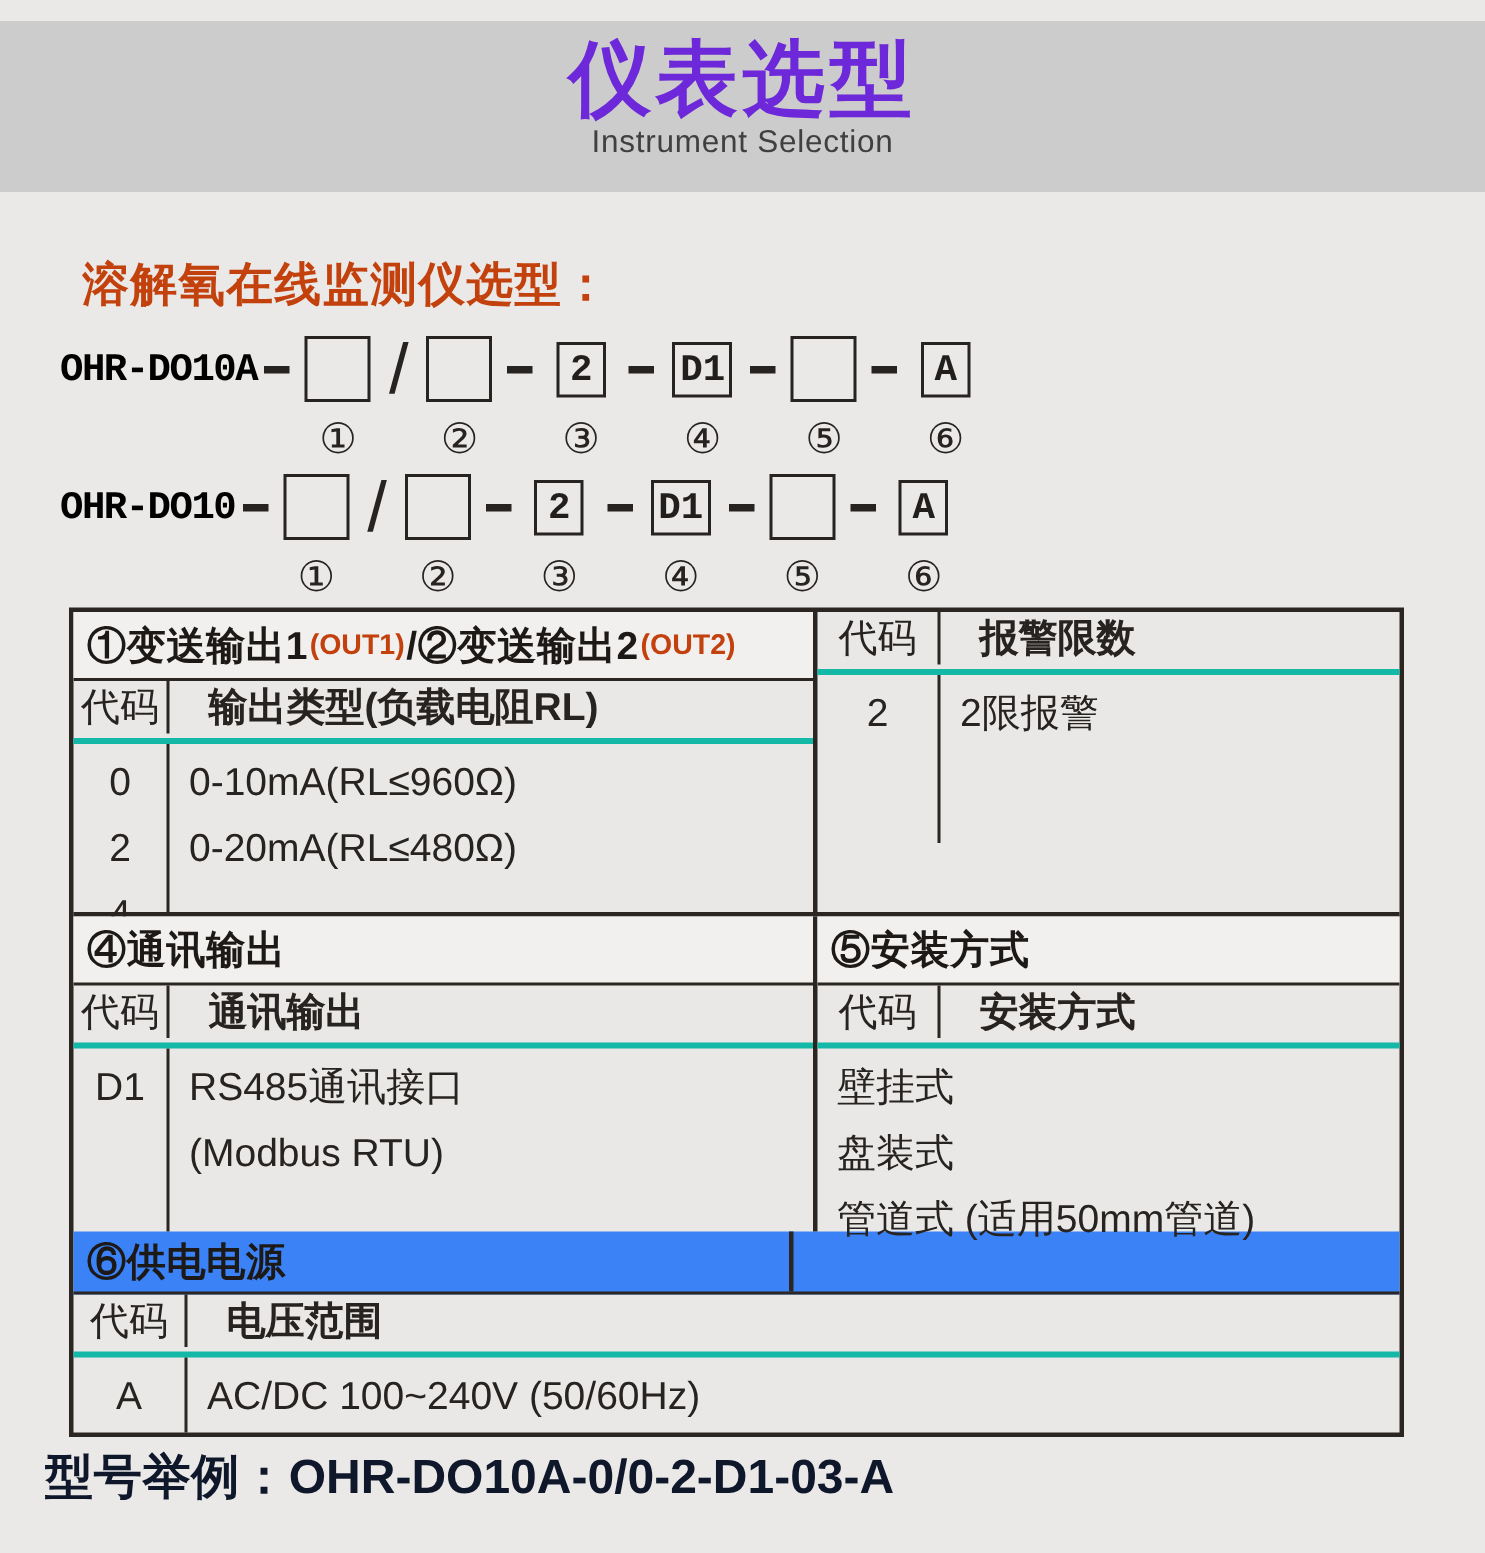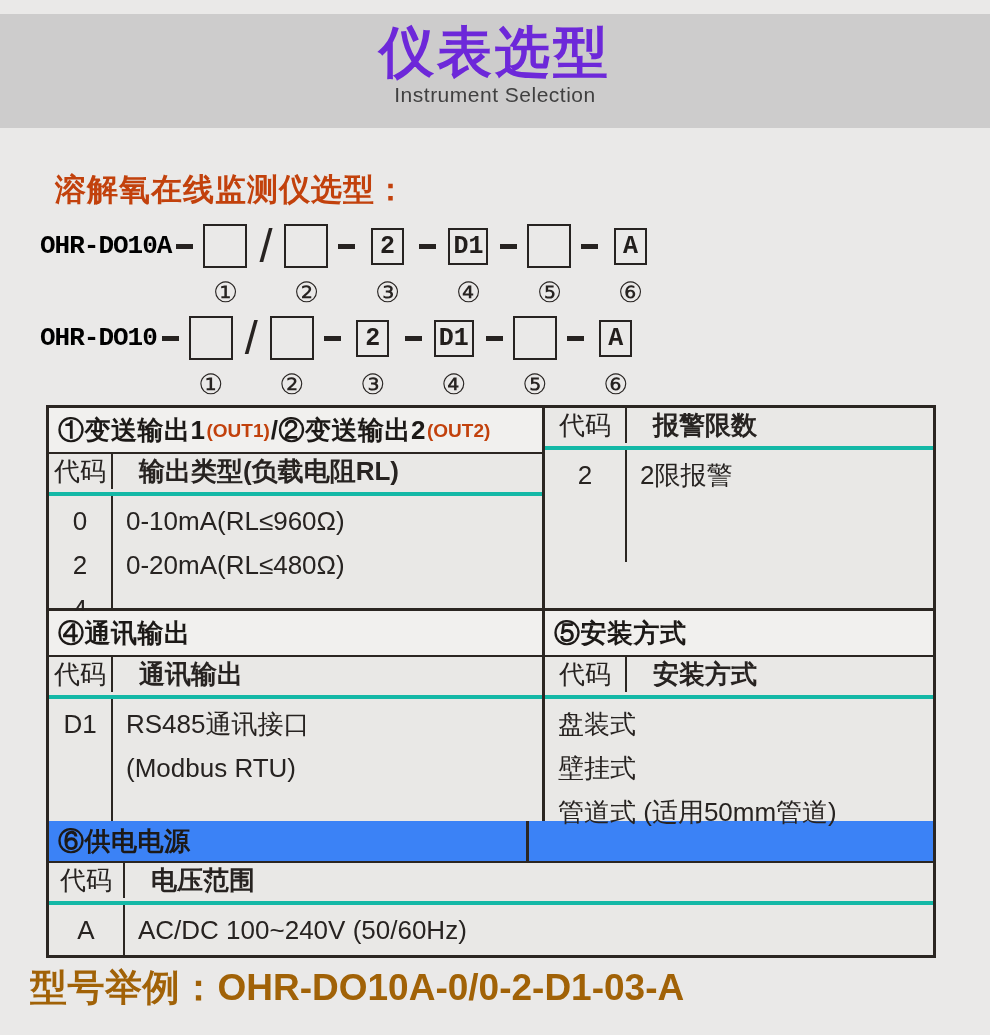--- a/index.html
+++ b/index.html
@@ -55,21 +55,21 @@
   .h112{height:112px;} .h122{height:122px;} .h50{height:50px;}
   .codes{box-sizing:border-box;border-right:2px solid #2b2622;text-align:center;padding-top:3px;flex:none;}
   .vals{flex:1;padding:3px 0 0 13px;min-width:0;}
   .ln{height:44px;line-height:44px;white-space:nowrap;}
   
   .title-row3{display:flex;height:40px;border-bottom:2px solid #2b2622;background:#3b82f6;}
   .t3l{box-sizing:border-box;width:480px;border-right:3px solid #2b2622;display:flex;align-items:center;padding-left:9px;}
   .t3r{flex:1;}
 
   
-  .example{position:absolute;top:963px;left:30px;font-size:37px;font-weight:700;color:#a16207;letter-spacing:0.5px;white-space:nowrap;}
+  .example{position:absolute;top:963px;left:30px;font-size:32px;font-weight:700;color:#0f172a;letter-spacing:0.5px;white-space:nowrap;}
   .example .model{font-weight:600;letter-spacing:0;}
 </style>
 </head>
 <body>
 
 <div id="page">
 
   <header class="band">
     <div class="title">仪表选型</div>
     <div class="subtitle">Instrument Selection</div>
@@ -256,22 +256,22 @@
       <div class="half hr">
         <div class="title-row">
           <span class="tt">⑤安装方式</span>
         </div>
         <div class="col-row">
           <span class="code-cell w82">代码</span>
           <span class="val-cell">安装方式</span>
         </div>
         <div class="data-row h122">
           <div class="vals">
+            <div class="ln">壁挂式</div>
             <div class="ln">盘装式</div>
-            <div class="ln">壁挂式</div>
             <div class="ln">管道式 (适用50mm管道)</div>
           </div>
         </div>
       </div>
     </div>
 
     <div class="bt">
       <div class="title-row3">
         <div class="t3l">
           <span class="tt">⑥供电电源</span>

